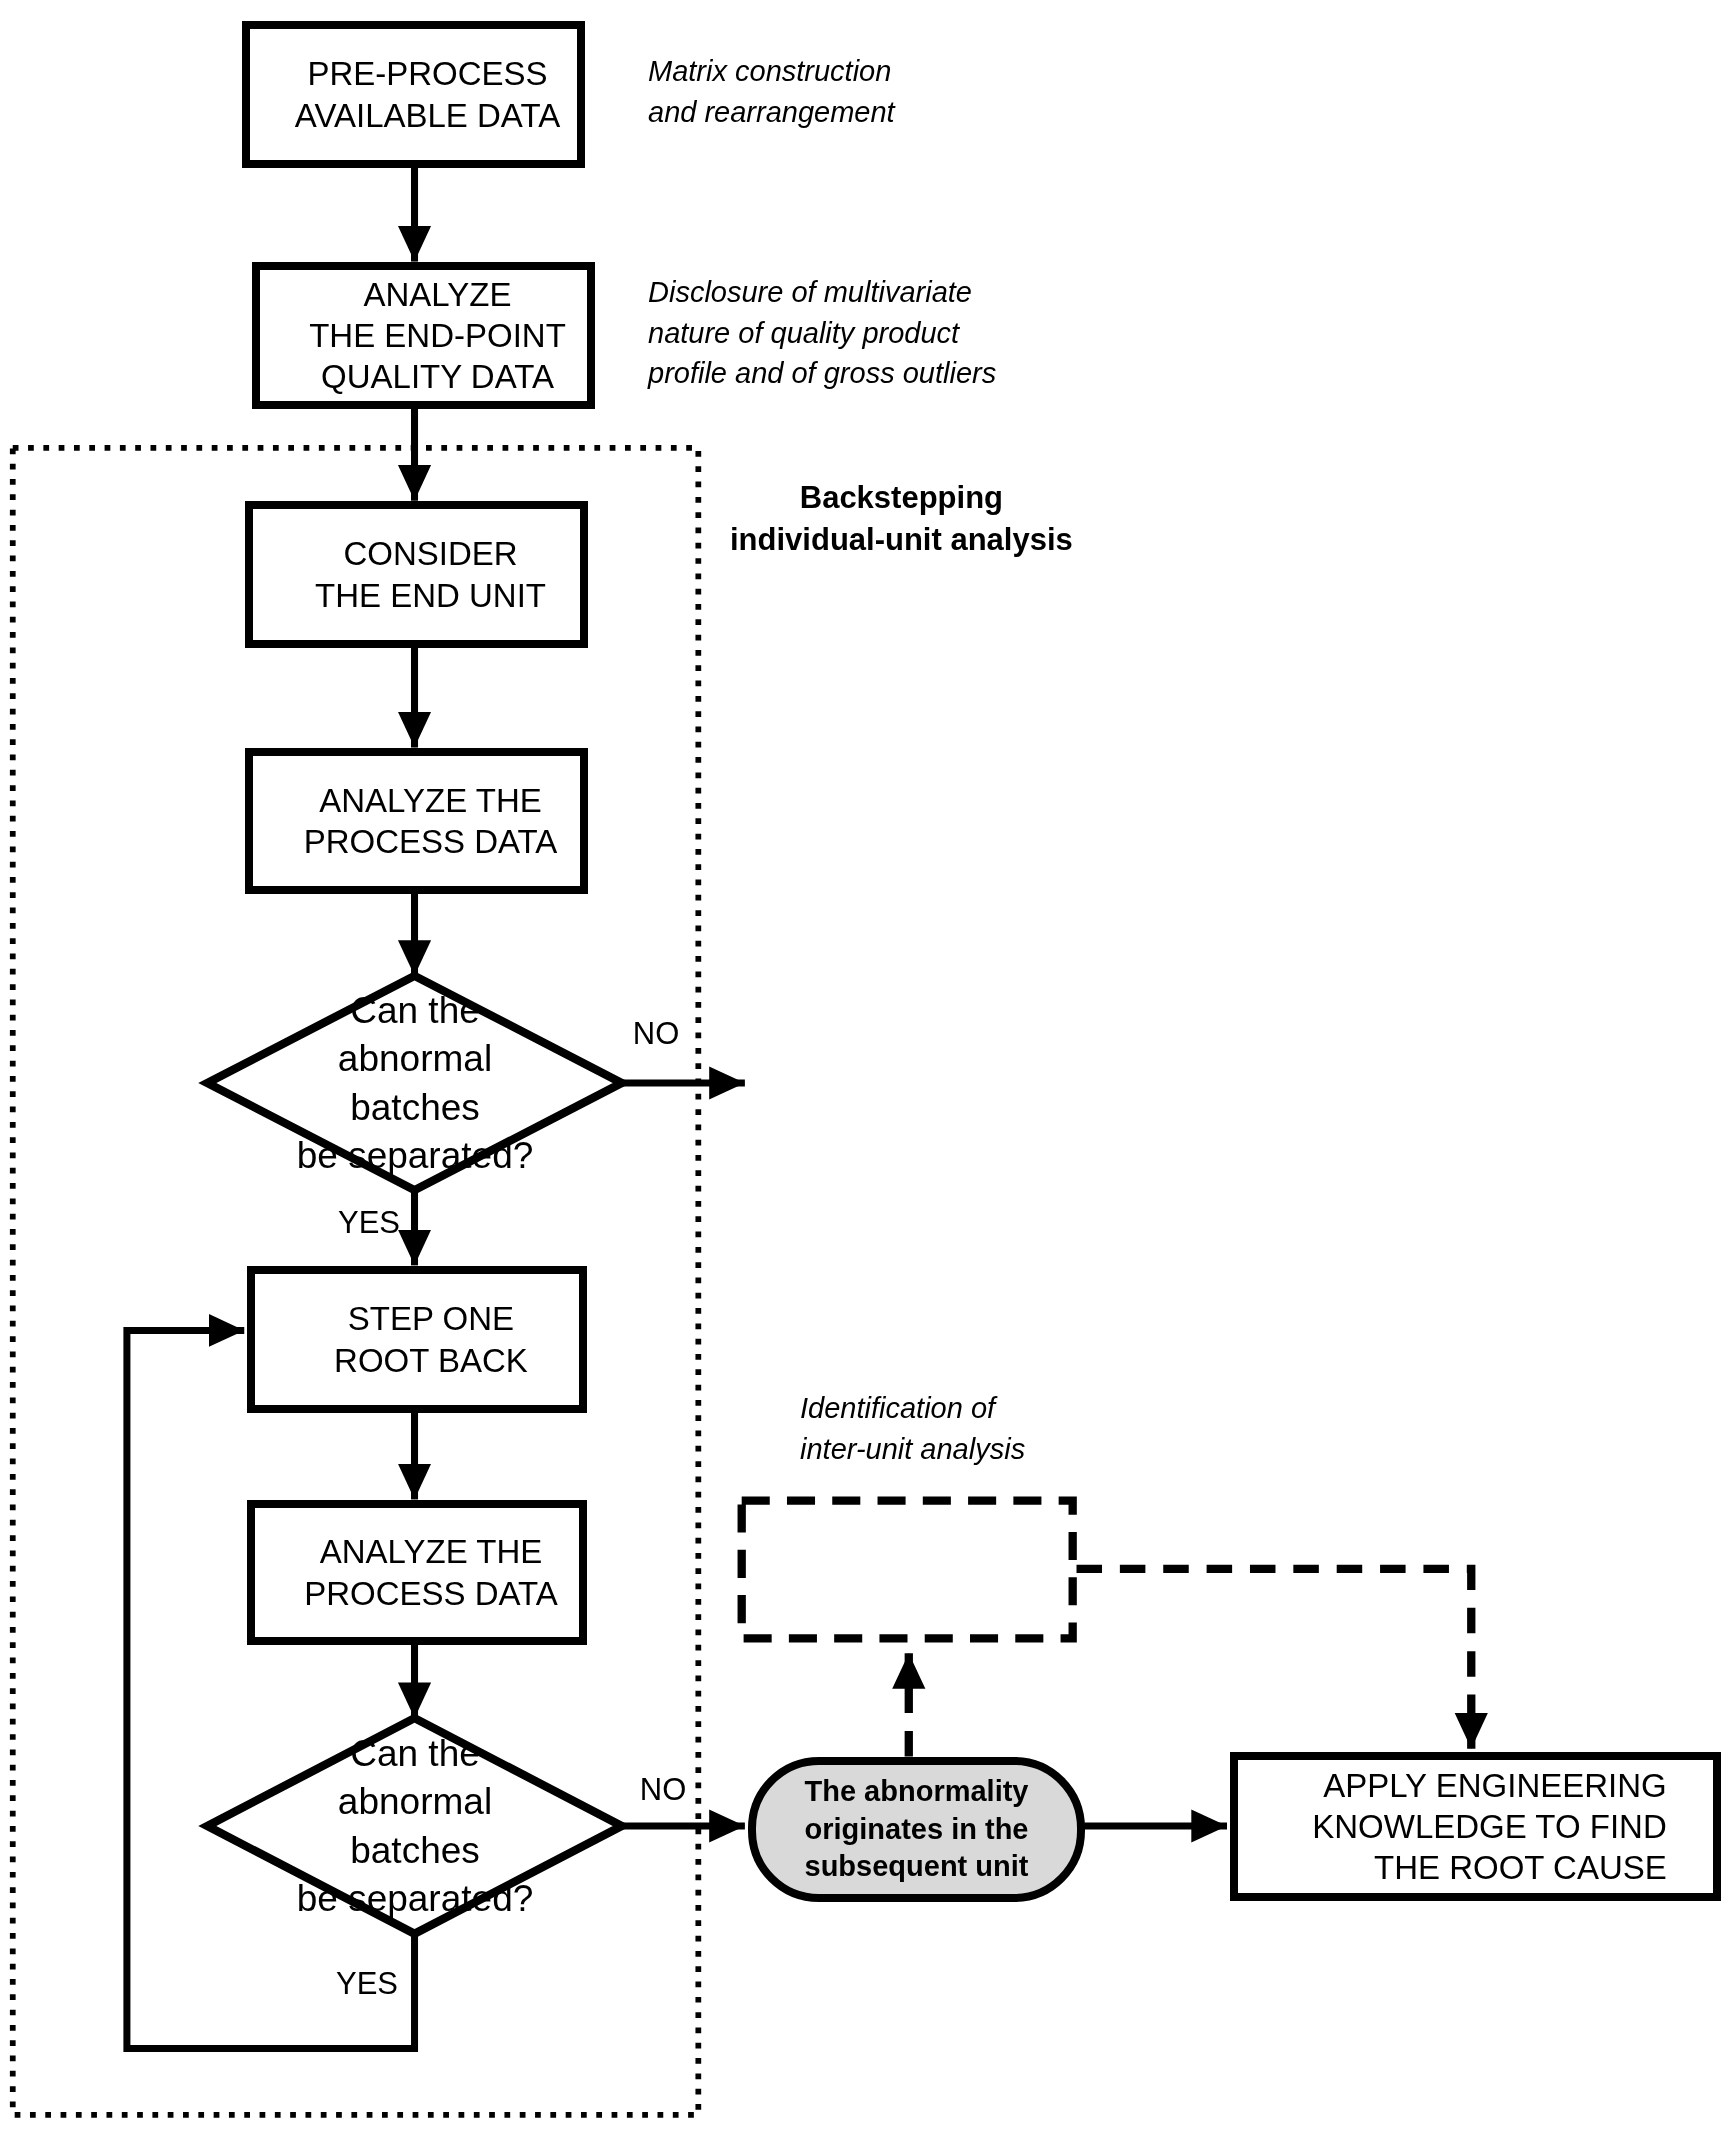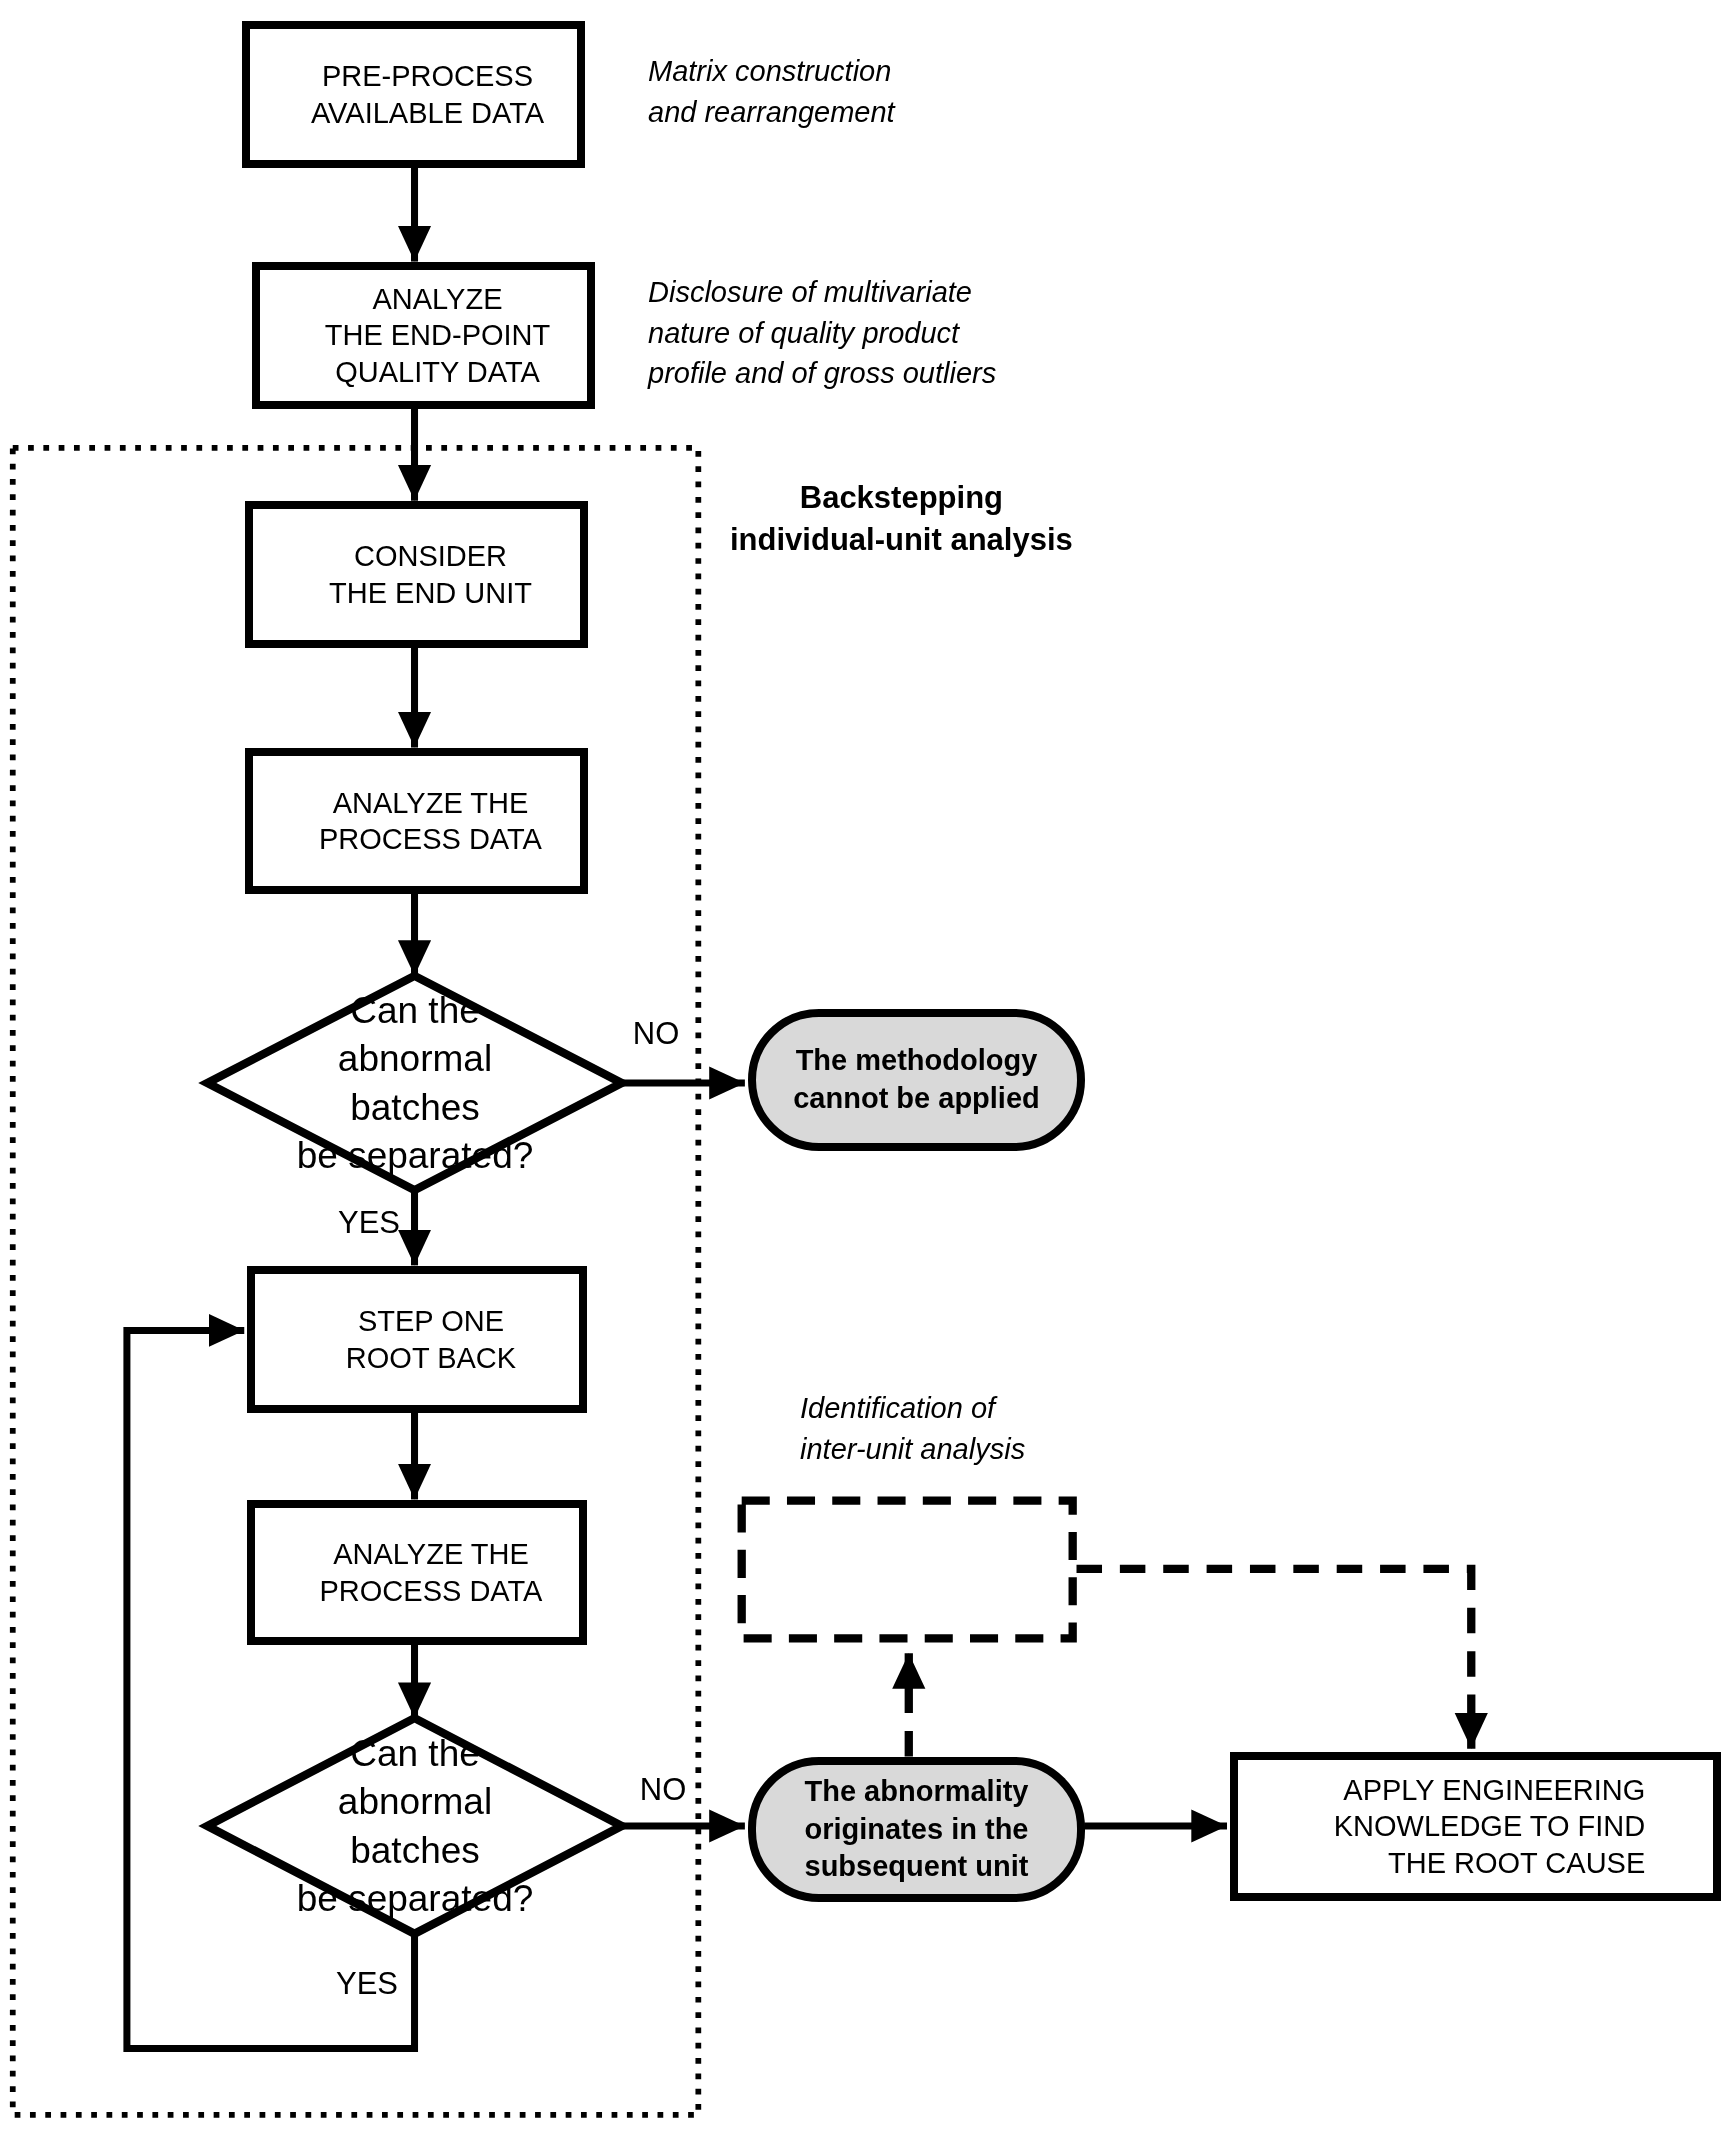--- a/index.html
+++ b/index.html
@@ -25,21 +25,21 @@
   .node {
     position: absolute;
     box-sizing: border-box;
     border: 8.3px solid var(--line, #000000);
     background: #ffffff;
     display: flex;
     align-items: center;
     justify-content: center;
     text-align: center;
     white-space: pre-line;
-    font-size: 29px;
+    font-size: 33px;
     line-height: 1.25;
     padding-left: 28px;
   }
   .terminal {
     position: absolute;
     box-sizing: border-box;
     border: 8.3px solid var(--line, #000000);
     background: var(--terminal-fill, #d9d9d9);
     border-radius: 71px;
     display: flex;
@@ -157,22 +157,20 @@
 
 
   <div class="diamond-label" style="left:281px; top:1007px; width:268px; height:153px;">Can the
 abnormal batches
 be separated?</div>
 
   <div class="diamond-label" style="left:281px; top:1750px; width:268px; height:153px;">Can the
 abnormal batches
 be separated?</div>
 
-  <div class="terminal" style="left:748px; top:1009px; width:337px; height:142px;">The methodology
-cannot be applied</div>
 
   <div class="terminal" style="left:748px; top:1757px; width:337px; height:145px;">The abnormality
 originates in the
 subsequent unit</div>
 
   <div class="annotation" style="left:648px; top:51px;">Matrix construction
 and rearrangement</div>
 
   <div class="annotation" style="left:648px; top:272px;">Disclosure of multivariate
 nature of quality product

